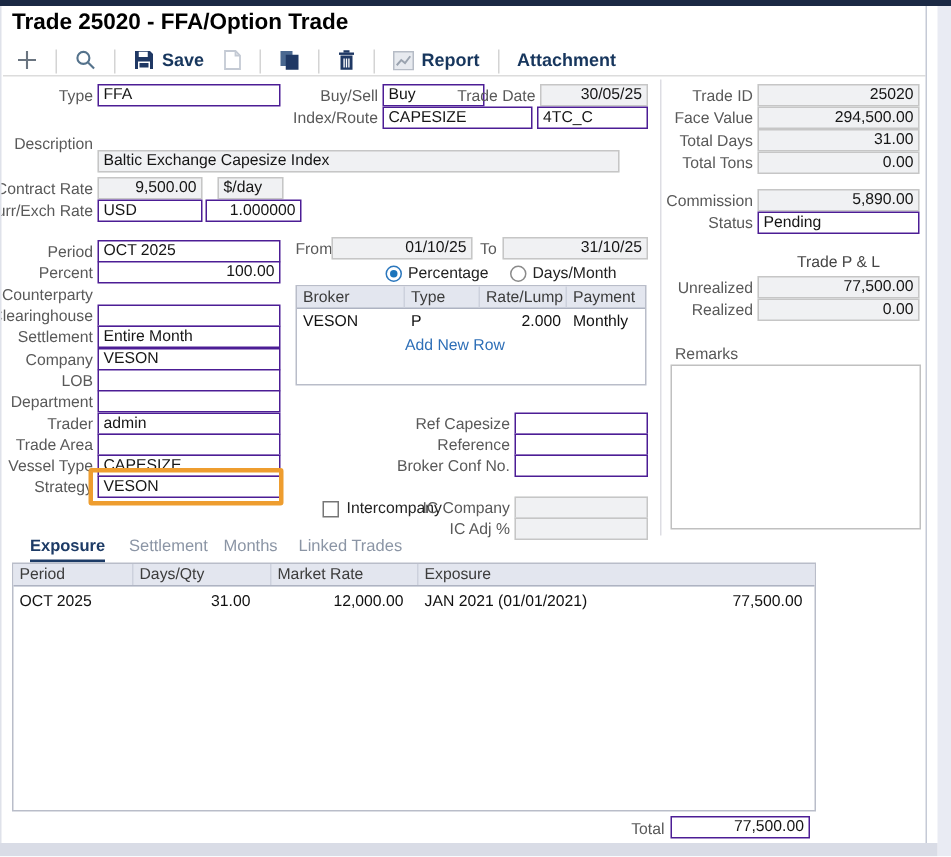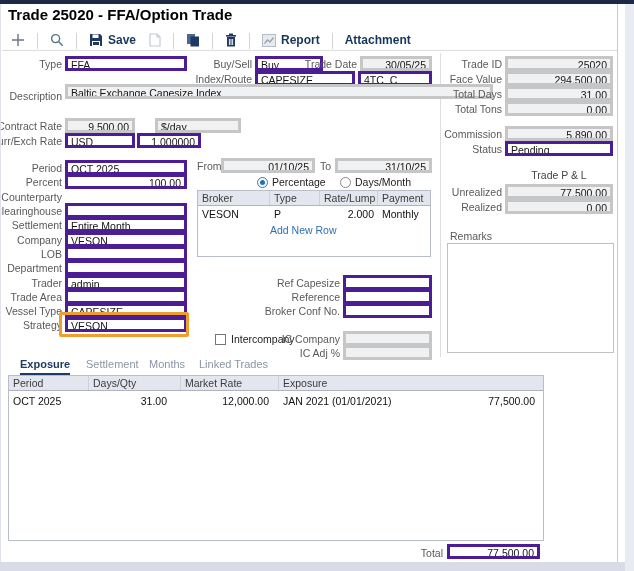--- a/index.html
+++ b/index.html
@@ -13,21 +13,21 @@
 
   .title{position:absolute;left:8px;top:6px;font-size:15px;font-weight:bold;color:#000;}
   .toolbar{position:absolute;left:8px;top:28px;height:21px;display:flex;align-items:flex-end;gap:7px;}
   .tbtn{display:flex;align-items:center;gap:5px;padding:2px 3px;cursor:default;}
   .tlabel{font-size:12px;font-weight:bold;color:#17365d;}
   .tsep{width:1px;height:16px;background:#d4d4d4;margin:0 2px;}
   .hdiv{position:absolute;left:2px;top:50px;width:615px;height:1px;background:#dcdcdc;}
   .vdiv{position:absolute;left:440px;top:53px;width:1px;height:304px;background:#dddde3;}
 
   .lbl{position:absolute;font-size:10.5px;color:#595959;white-space:nowrap;line-height:15px;}
-  .inp{position:absolute;height:15px;box-sizing:border-box;border:3px solid #4c1d95;background:#fff;
+  .inp{position:absolute;height:15px;box-sizing:border-box;border:1px solid #4c1d95;background:#fff;
        font-size:10.5px;line-height:13px;padding:0 3px;color:#151515;white-space:nowrap;overflow:hidden;}
   .ro{background:#f0f1f3;border-color:#c6c6c6;}
   .num{text-align:right;}
 
   .radio{position:absolute;width:11px;height:11px;border-radius:50%;box-sizing:border-box;background:#fff;}
   .radio.on{border:1px solid #2b77bd;}
   .radio.on::after{content:"";position:absolute;left:2px;top:2px;width:5px;height:5px;border-radius:50%;background:#1b74bb;}
   .radio.off{border:1px solid #8a8a8a;}
   .rlab{position:absolute;font-size:10.5px;color:#222;white-space:nowrap;}
   .chk{position:absolute;width:11px;height:11px;box-sizing:border-box;border:1px solid #767676;background:#fff;}
@@ -126,25 +126,25 @@
   <div class="inp" style="left:255px;top:56px;width:68px">Buy</div>
 
   <div class="lbl" style="right:277px;top:57px">Trade Date</div>
   <div class="inp ro num" style="left:360px;top:56px;width:72px">30/05/25</div>
 
   <div class="lbl" style="right:382px;top:72px">Index/Route</div>
   <div class="inp" style="left:255px;top:71px;width:100px">CAPESIZE</div>
   <div class="inp" style="left:358px;top:71px;width:74px">4TC_C</div>
 
   <div class="lbl" style="right:572px;top:89px">Description</div>
-  <div class="inp ro" style="left:65px;top:84px;width:428px">Baltic Exchange Capesize Index</div>
+  <div class="inp ro" style="left:65px;top:100px;width:348px">Baltic Exchange Capesize Index</div>
 
   <div class="lbl" style="right:572px;top:119px">Contract Rate</div>
   <div class="inp ro num" style="left:65px;top:118px;width:70px">9,500.00</div>
-  <div class="inp ro" style="left:155px;top:118px;width:86px">$/day</div>
+  <div class="inp ro" style="left:145px;top:118px;width:44px">$/day</div>
 
   <div class="lbl" style="right:572px;top:134px">Curr/Exch Rate</div>
   <div class="inp" style="left:65px;top:133px;width:70px">USD</div>
   <div class="inp num" style="left:137px;top:133px;width:64px">1.000000</div>
 
   <div class="lbl" style="right:572px;top:161px">Period</div>
   <div class="inp" style="left:65px;top:160px;width:122px">OCT 2025</div>
   <div class="lbl" style="right:572px;top:175px">Percent</div>
   <div class="inp num" style="left:65px;top:174px;width:122px">100.00</div>
   <div class="lbl" style="right:572px;top:190px">Counterparty</div>

